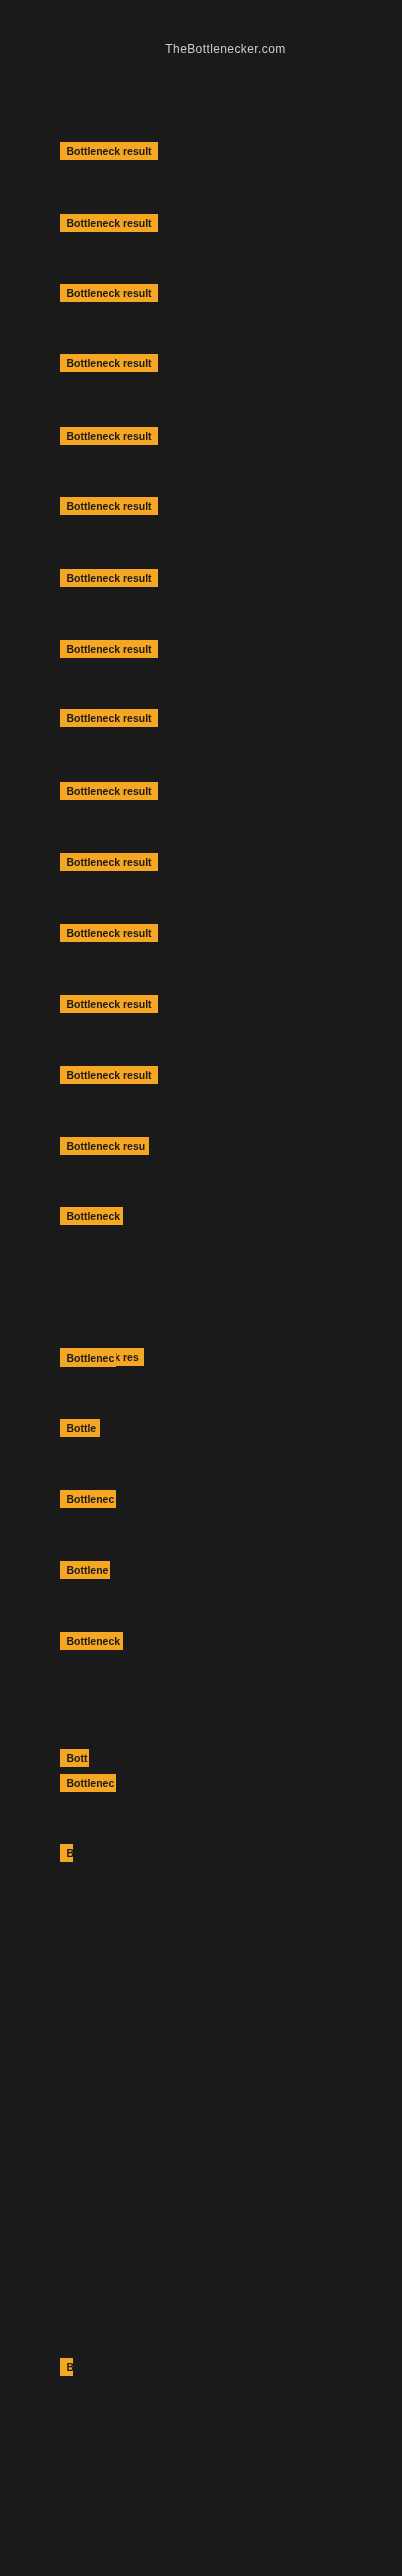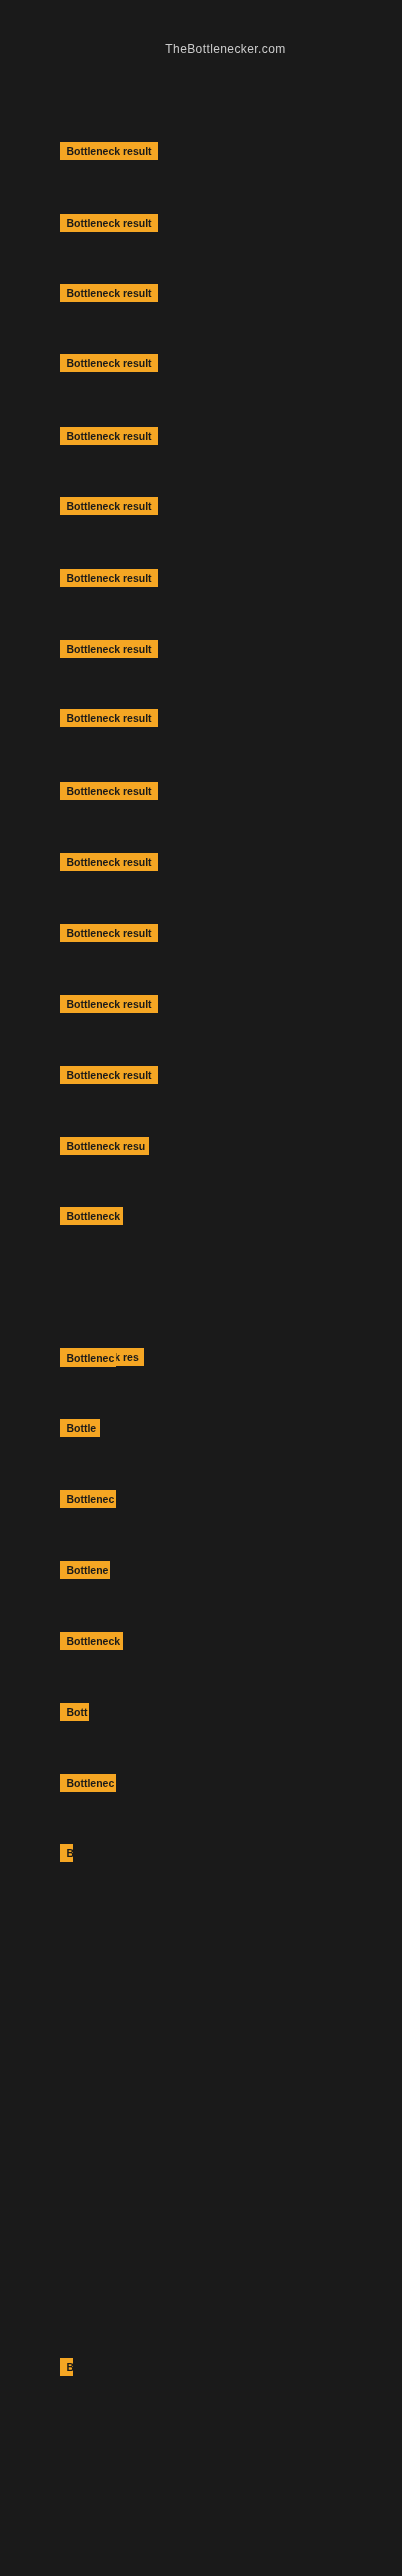--- a/index.html
+++ b/index.html
@@ -69,18 +69,18 @@
     <div class="bottleneck-item" style="top: 899px;"><span class="bottleneck-badge" style="max-width: 105px;">Bottleneck result</span></div>
     <div class="bottleneck-item" style="top: 970px;"><span class="bottleneck-badge" style="max-width: 105px;">Bottleneck result</span></div>
     <div class="bottleneck-item" style="top: 1041px;"><span class="bottleneck-badge" style="max-width: 89px;">Bottleneck resu</span></div>
     <div class="bottleneck-item" style="top: 1111px;"><span class="bottleneck-badge" style="max-width: 63px;">Bottleneck</span></div>
     <div class="bottleneck-item" style="top: 1252px;"><span class="bottleneck-badge" style="max-width: 84px;">Bottleneck res</span></div>
     <div class="bottleneck-item" style="top: 1253px;"><span class="bottleneck-badge" style="max-width: 56px;">Bottlenec</span></div>
     <div class="bottleneck-item" style="top: 1323px;"><span class="bottleneck-badge" style="max-width: 40px;">Bottle</span></div>
     <div class="bottleneck-item" style="top: 1394px;"><span class="bottleneck-badge" style="max-width: 56px;">Bottlenec</span></div>
     <div class="bottleneck-item" style="top: 1465px;"><span class="bottleneck-badge" style="max-width: 50px; text-align: center;">Bottlene</span></div>
     <div class="bottleneck-item" style="top: 1536px;"><span class="bottleneck-badge" style="max-width: 63px;">Bottleneck</span></div>
-    <div class="bottleneck-item" style="top: 1607px; text-align: center;"><span class="bottleneck-badge" style="max-width: 29px;">Bott</span></div>
+    <div class="bottleneck-item" style="top: 1653px; text-align: center;"><span class="bottleneck-badge" style="max-width: 29px;">Bott</span></div>
     <div class="bottleneck-item" style="top: 1678px;"><span class="bottleneck-badge" style="max-width: 56px;">Bottlenec</span></div>
     <div class="bottleneck-item" style="top: 1748px;"><span class="bottleneck-badge" style="max-width: 11.3px;">B</span></div>
     <div class="bottleneck-item" style="top: 2262px;"><span class="bottleneck-badge" style="max-width: 11.3px;">B</span></div>
   </div>
 
 
 </body></html>

